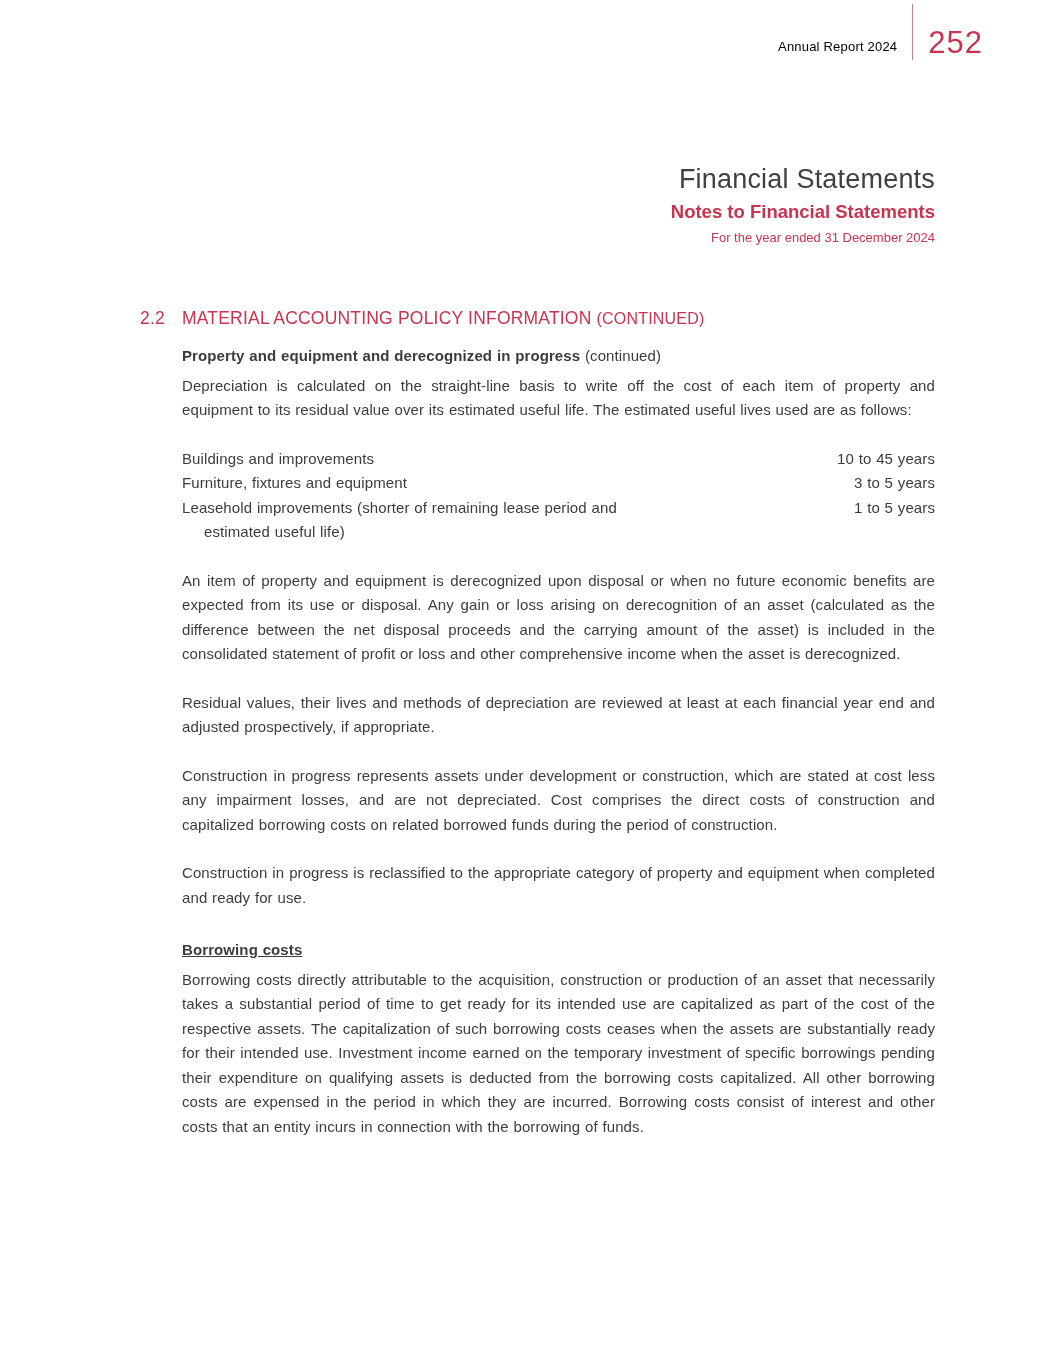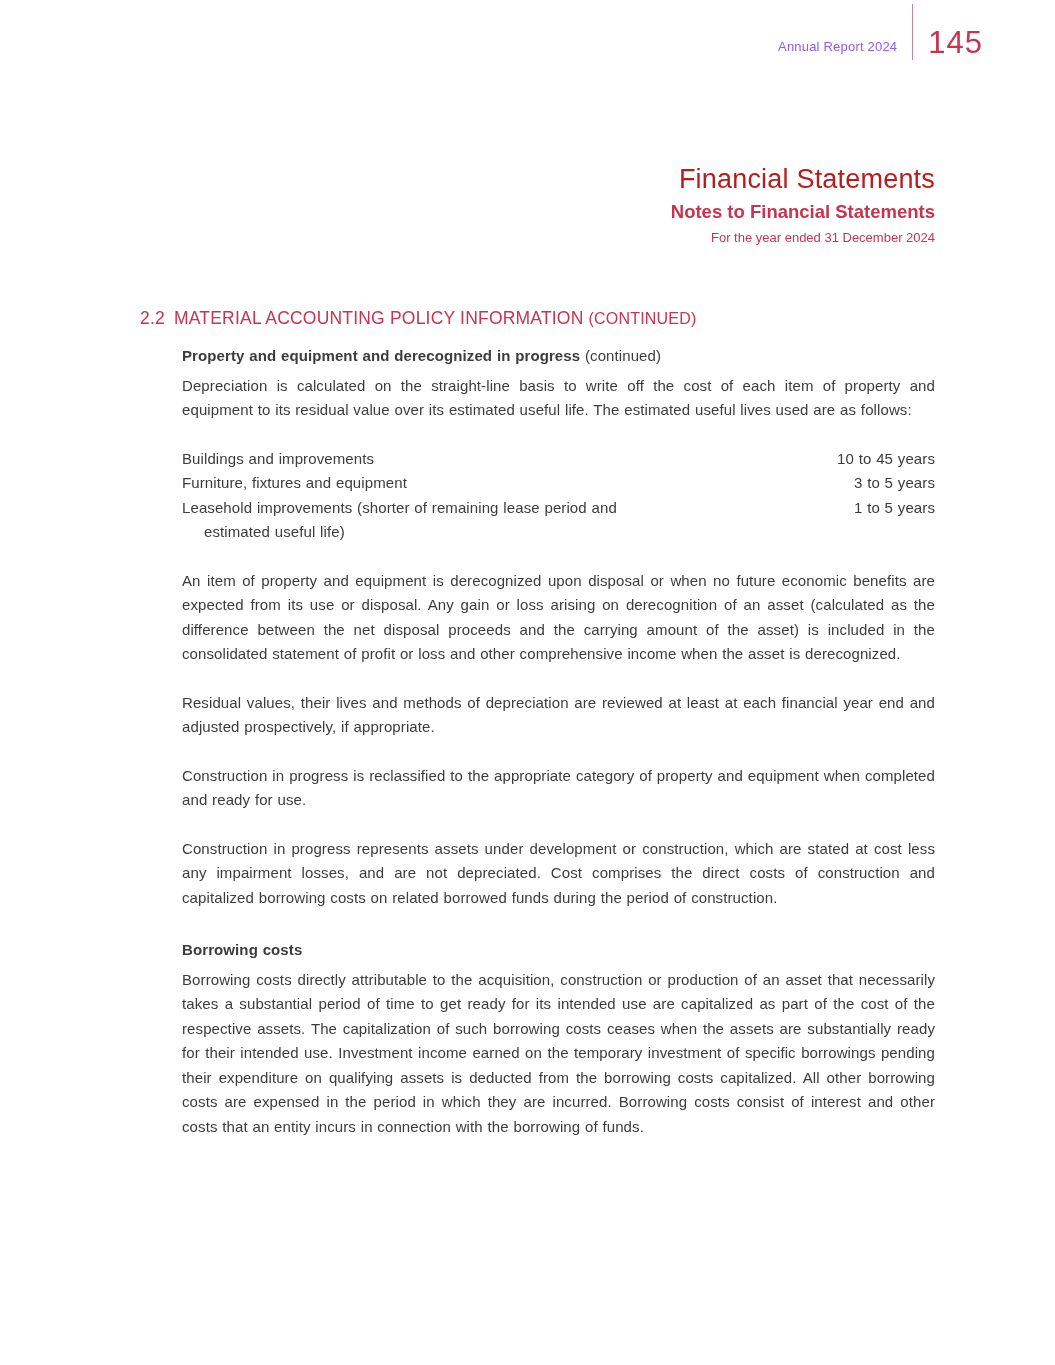--- a/index.html
+++ b/index.html
@@ -13,73 +13,73 @@
   }
   .page { position: absolute; inset: 0; background: #fff; }
 
   
   .page-header {
     position: absolute; top: 0; right: 72px;
     display: flex; align-items: flex-end; gap: 15px;
     height: 64px;
   }
   .report-label {
-    color: #8b5cf6; font-size: 13px; letter-spacing: 0.2px;
+    color: #000000; font-size: 13px; letter-spacing: 0.2px;
     padding-bottom: 10px; white-space: nowrap;
   }
   .header-divider {
     width: 1px; height: 56px; background: #c08794;
     align-self: flex-start; margin-top: 4px;
   }
   .page-number {
     color: #c8344f; font-size: 31px; font-weight: 400;
     line-height: 1; padding-bottom: 6px; letter-spacing: 1px;
   }
 
   
   .title-block { position: absolute; top: 164px; right: 120px; text-align: right; }
-  .doc-title   { color: #b91c1c; font-size: 27px; font-weight: 500; letter-spacing: 0.2px; }
+  .doc-title   { color: #404040; font-size: 27px; font-weight: 500; letter-spacing: 0.2px; }
   .doc-subtitle{ color: #c8344f; font-size: 18.5px; font-weight: 700; margin-top: 6px; }
   .doc-period  { color: #c8344f; font-size: 13px; margin-top: 7px; }
 
   
   .section { position: absolute; top: 308px; left: 140px; width: 795px; }
   .section-heading {
-    display: flex; gap: 8px; color: #c8344f;
+    display: flex; gap: 16px; color: #c8344f;
     font-size: 17.5px; font-weight: 500; letter-spacing: 0.2px;
     margin-bottom: 15px; align-items: baseline;
   }
   .section-number { width: 26px; flex: 0 0 auto; }
   .section-cont { font-weight: 400; font-size: 16px; }
 
   .body-col {
     margin-left: 42px; width: 753px;
     font-size: 15px; line-height: 24.5px;
     text-align: justify; word-spacing: 0.5px; letter-spacing: 0.1px;
   }
   .para { margin-bottom: 24px; }
   .subheading { margin-bottom: 5px; text-align: left; }
   .subheading strong { font-weight: 700; }
-  .subheading.bc { margin-top: 28px; margin-bottom: 5px; font-weight: 700; }
+  .subheading.bc { margin-top: 28px; margin-bottom: 5px; font-weight: 700; text-decoration: underline; }
 
   .useful-lives { margin: 23px 0 24px; }
   .ul-row { display: flex; justify-content: space-between; align-items: flex-start; text-align: left; }
   .ul-item { flex: 1 1 auto; }
   .ul-years { flex: 0 0 auto; white-space: nowrap; text-align: right; padding-left: 20px; }
   .ul-indent { padding-left: 22px; }
 </style>
 </head>
 <body>
 
 <div class="page">
 
   <div class="page-header">
     <span class="report-label">Annual Report 2024</span>
     <span class="header-divider"></span>
-    <span class="page-number">145</span>
+    <span class="page-number">252</span>
   </div>
 
   <div class="title-block">
     <div class="doc-title">Financial Statements</div>
     <div class="doc-subtitle">Notes to Financial Statements</div>
     <div class="doc-period">For the year ended 31 December 2024</div>
   </div>
 
   <div class="section">
 
@@ -109,23 +109,23 @@
             <div class="ul-indent">estimated useful life)</div>
           </div>
           <div class="ul-years">1 to 5 years</div>
         </div>
       </div>
 
       <p class="para">An item of property and equipment is derecognized upon disposal or when no future economic benefits are expected from its use or disposal. Any gain or loss arising on derecognition of an asset (calculated as the difference between the net disposal proceeds and the carrying amount of the asset) is included in the consolidated statement of profit or loss and other comprehensive income when the asset is derecognized.</p>
 
       <p class="para">Residual values, their lives and methods of depreciation are reviewed at least at each financial year end and adjusted prospectively, if appropriate.</p>
 
+      <p class="para">Construction in progress represents assets under development or construction, which are stated at cost less any impairment losses, and are not depreciated. Cost comprises the direct costs of construction and capitalized borrowing costs on related borrowed funds during the period of construction.</p>
+
       <p class="para">Construction in progress is reclassified to the appropriate category of property and equipment when completed and ready for use.</p>
-
-      <p class="para">Construction in progress represents assets under development or construction, which are stated at cost less any impairment losses, and are not depreciated. Cost comprises the direct costs of construction and capitalized borrowing costs on related borrowed funds during the period of construction.</p>
 
       <p class="subheading bc">Borrowing costs</p>
 
       <p class="para">Borrowing costs directly attributable to the acquisition, construction or production of an asset that necessarily takes a substantial period of time to get ready for its intended use are capitalized as part of the cost of the respective assets. The capitalization of such borrowing costs ceases when the assets are substantially ready for their intended use. Investment income earned on the temporary investment of specific borrowings pending their expenditure on qualifying assets is deducted from the borrowing costs capitalized. All other borrowing costs are expensed in the period in which they are incurred. Borrowing costs consist of interest and other costs that an entity incurs in connection with the borrowing of funds.</p>
 
     </div>
   </div>
 </div>
 
 </body></html>

